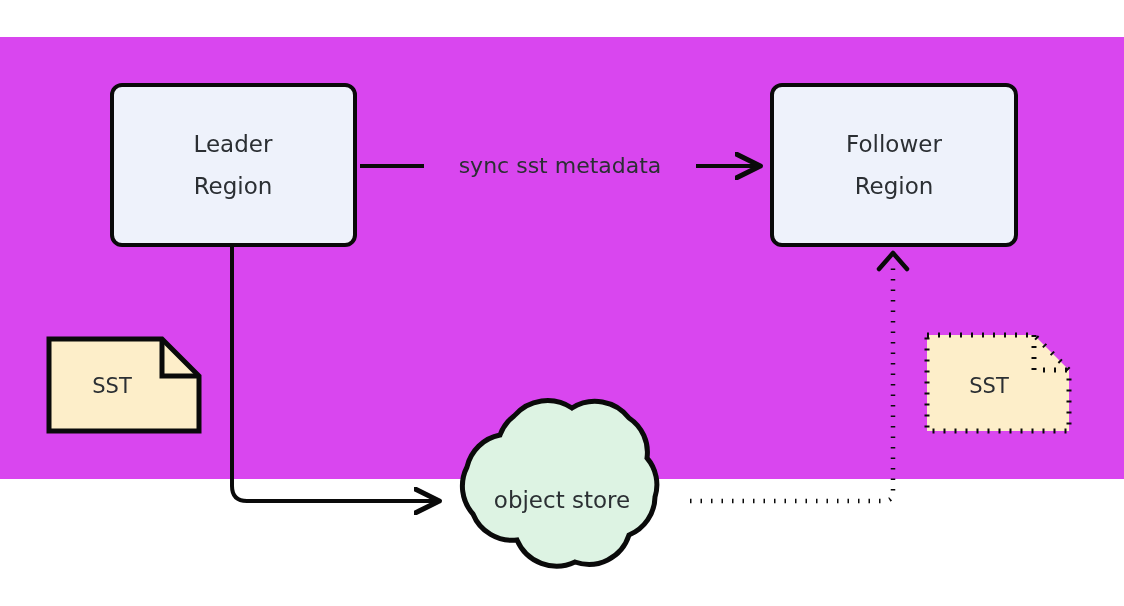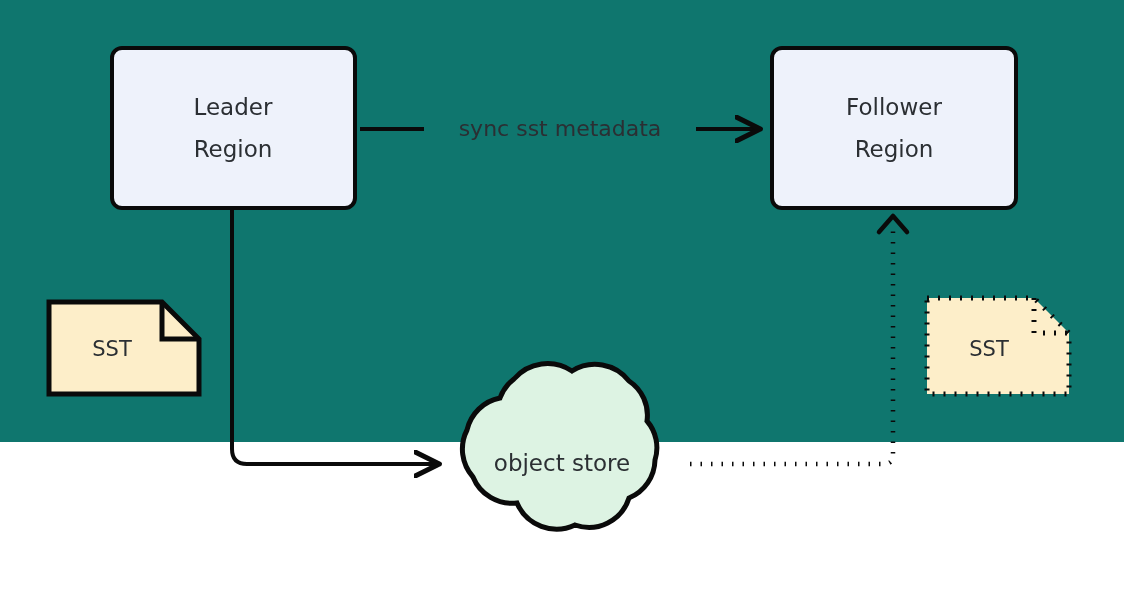--- a/index.html
+++ b/index.html
@@ -10,21 +10,22 @@
   body {
     width: 1124px;
     height: 606px;
     font-family: "DejaVu Sans", "Liberation Sans", sans-serif;
     overflow: hidden;
   }
   #diagram-root {
     position: relative;
     width: 1124px;
     height: 442px;
-    background: #0f766e;
+    background: #d946ef;
+    margin-top: 37px;
   }
   svg.canvas {
     display: block;
     width: 1124px;
     height: 606px;
   }
   .node-label {
     font-family: "DejaVu Sans", "Liberation Sans", sans-serif;
     font-size: 23px;
     fill: #2b2f33;

